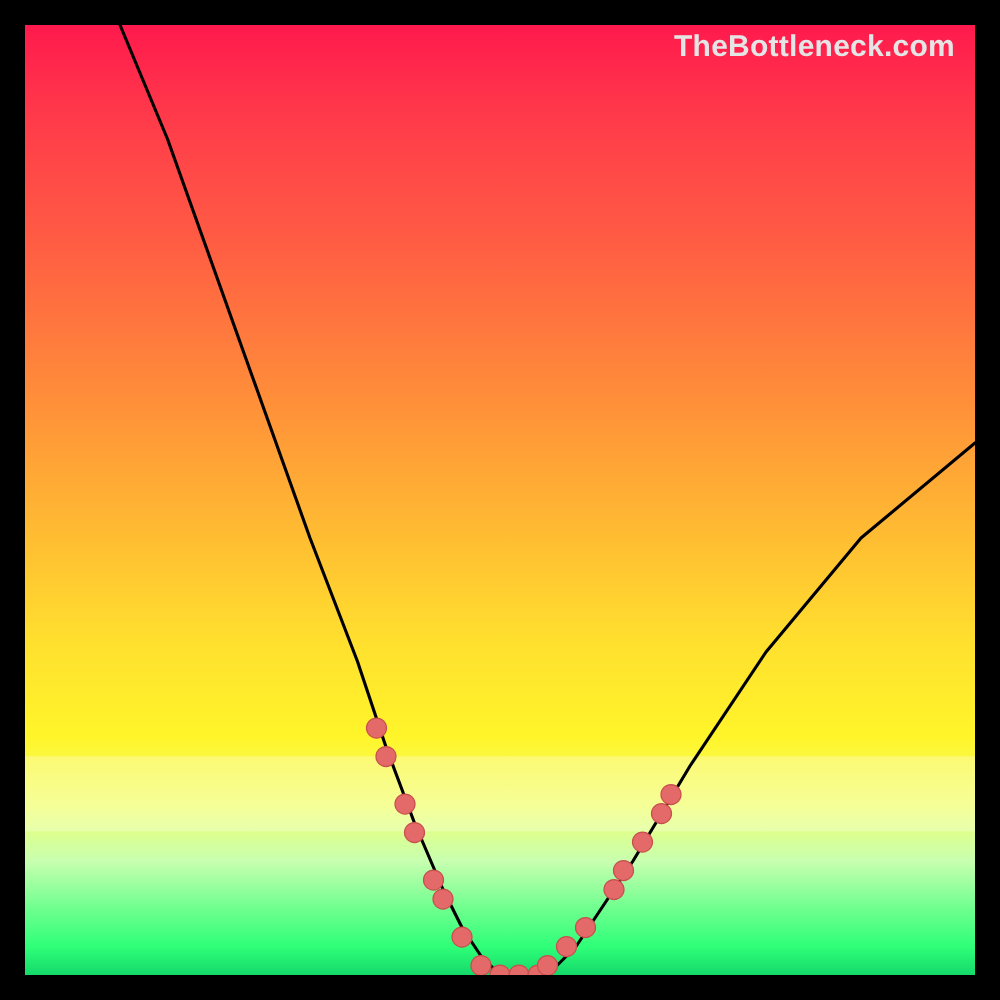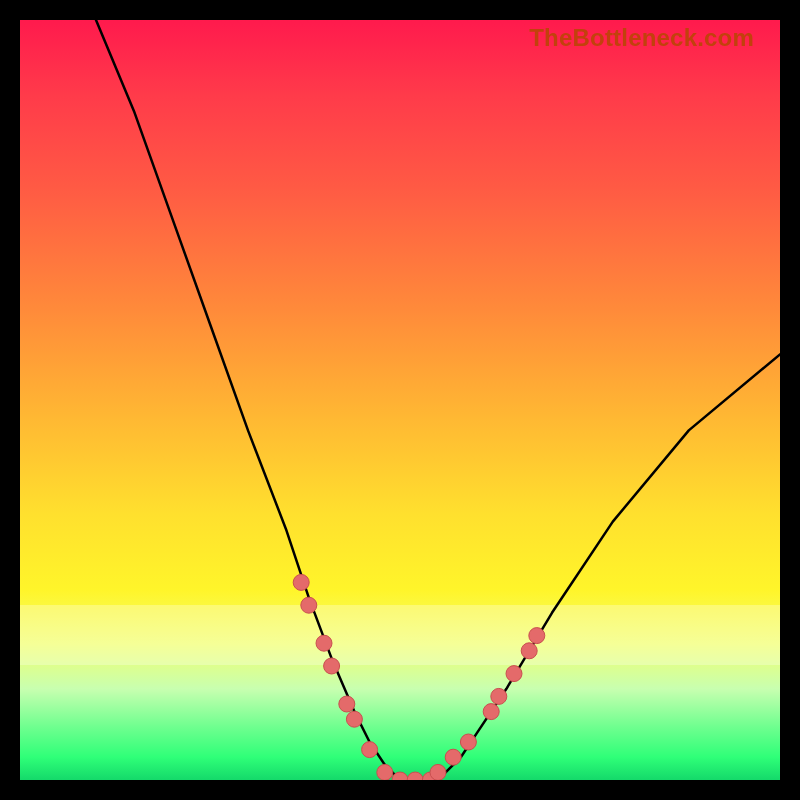--- a/index.html
+++ b/index.html
@@ -47,22 +47,22 @@
     left: 0;
     width: 760px;
     top: 585px;
     height: 60px;
     background: rgba(255,255,255,0.28);
     pointer-events: none;
   }
   .watermark {
     position: absolute;
     top: 4px;
-    right: 26px;
-    color: #c2410c;
+    right: 16px;
+    color: #e5e5e5;
     font-size: 24px;
     font-weight: 600;
     letter-spacing: 0.2px;
     user-select: none;
   }
   svg.curve {
     position: absolute;
     left: 0;
     top: 0;
     width: 760px;

